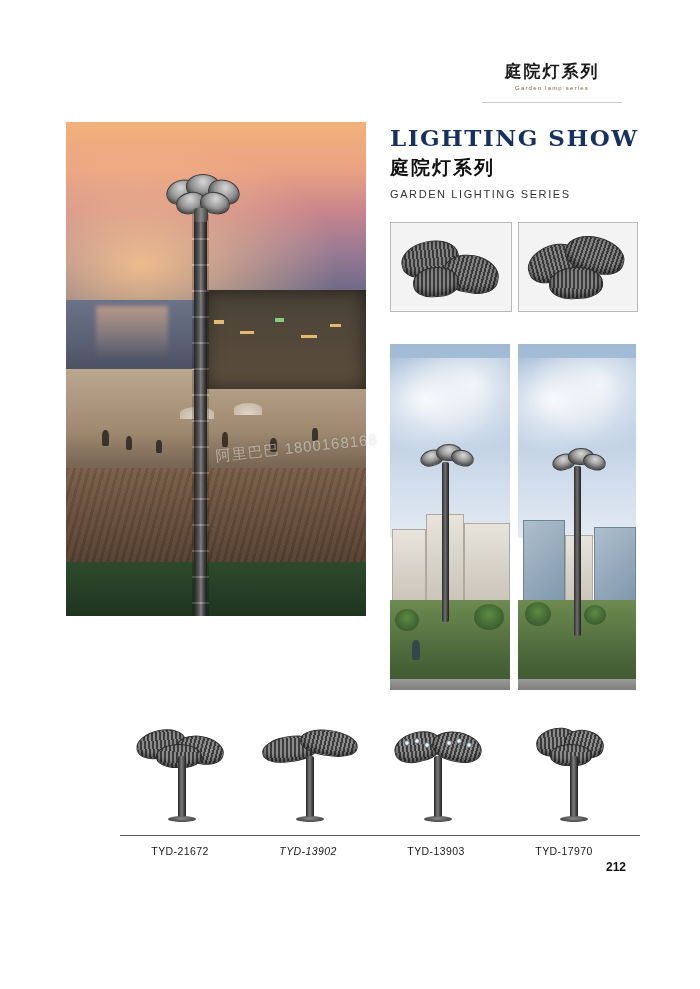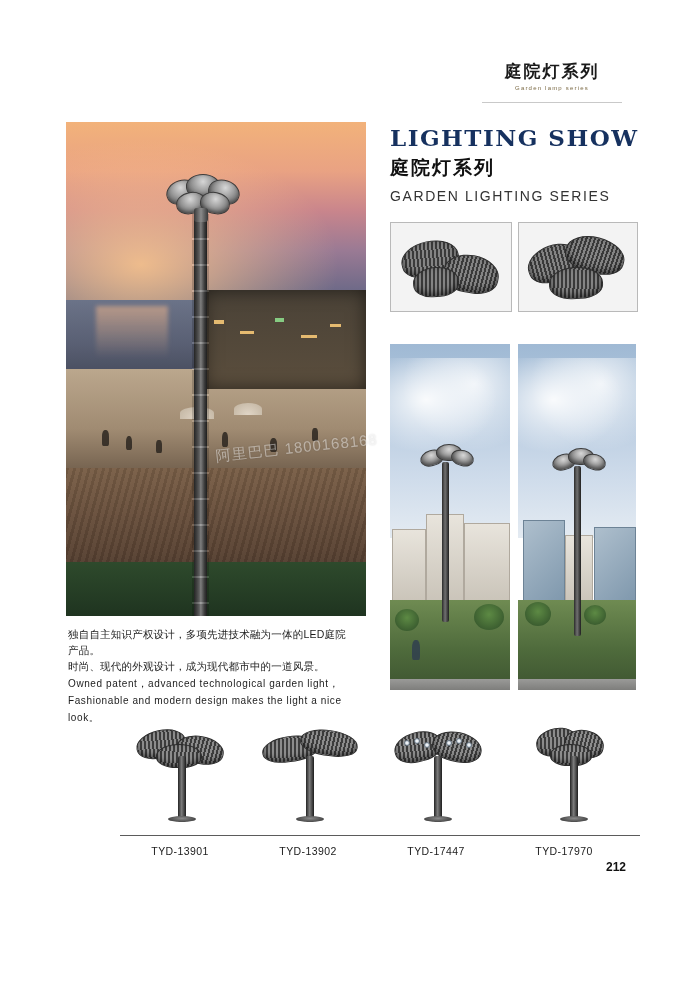--- a/index.html
+++ b/index.html
@@ -224,21 +224,21 @@
     font-family: "DejaVu Serif", serif;
     font-size: 19px;
     letter-spacing: 2px;
     color: #111;
     font-weight: bold;
   }
   .title-sub {
     position: absolute;
     left: 390px;
     top: 188px;
-    font-size: 14px;
+    font-size: 11px;
     letter-spacing: 1.6px;
     color: #333;
   }
 
   
   .render-box {
     position: absolute;
     top: 222px;
     width: 120px;
     height: 88px;
@@ -448,28 +448,20 @@
     <div class="hero-lamp-head">
       <span class="petal p1"></span>
       <span class="petal p2"></span>
       <span class="petal p3"></span>
       <span class="petal p4"></span>
       <span class="petal p5"></span>
       <span class="hero-lamp-neck"></span>
     </div>
   </div>
 
-  <div class="caption">
-    <div class="cn">独自自主知识产权设计，多项先进技术融为一体的LED庭院</div>
-    <div class="cn">产品。</div>
-    <div class="cn">时尚、现代的外观设计，成为现代都市中的一道风景。</div>
-    <div class="en">Owned patent，advanced technological garden light，</div>
-    <div class="en">Fashionable and modern design makes the light a nice</div>
-    <div class="en">look。</div>
-  </div>
 
   <div class="title-en">LIGHTING SHOW</div>
   <div class="title-cn">庭院灯系列</div>
   <div class="title-sub">GARDEN LIGHTING SERIES</div>
 
   <div class="render-box rb1">
     <span class="shade s1"></span>
     <span class="shade s2"></span>
     <span class="shade s3"></span>
   </div>
@@ -566,19 +558,19 @@
         <span class="m-shade" style="left:48px;top:8px;width:38px;height:26px;transform:rotate(10deg);"></span>
         <span class="m-shade" style="left:34px;top:22px;width:40px;height:20px;"></span>
       </div>
       <div class="m-pole" style="left:66px;"></div>
       <div class="m-base" style="left:56px;"></div>
     </div>
   </div>
 
   <div class="models-rule"></div>
 
-  <div class="model-label" style="left:120px;">TYD-13901</div>
-  <div class="model-label" style="left:248px;">TYD-13902</div>
-  <div class="model-label" style="left:376px;">TYD-17447</div>
+  <div class="model-label" style="left:120px;">TYD-21672</div>
+  <div class="model-label" style="left:248px;font-style:italic;">TYD-13902</div>
+  <div class="model-label" style="left:376px;">TYD-13903</div>
   <div class="model-label" style="left:504px;">TYD-17970</div>
 
   <div class="page-num">212</div>
 </div>
 
 </body></html>

